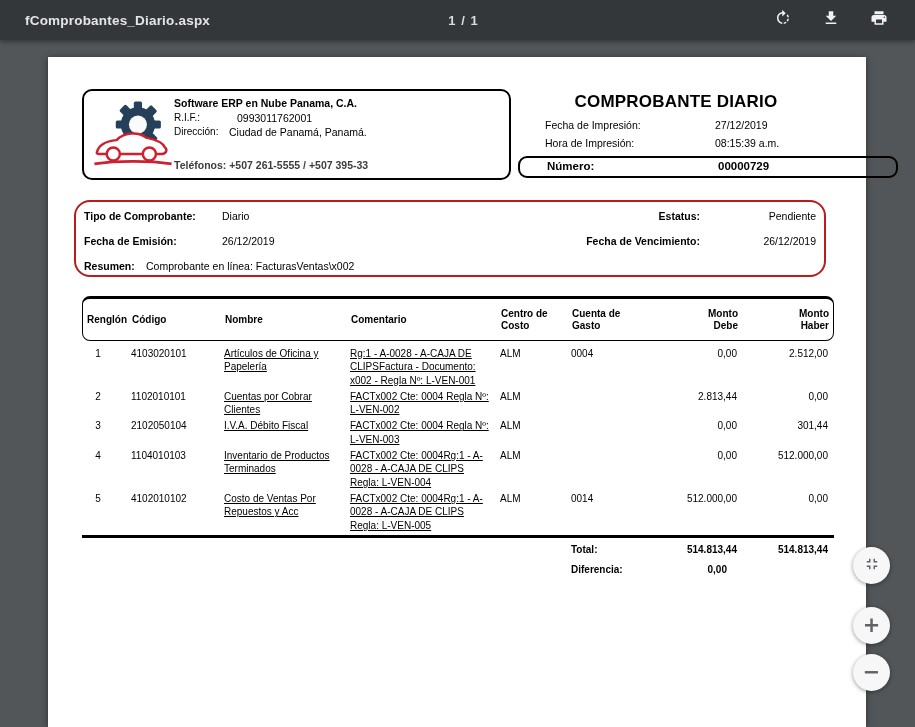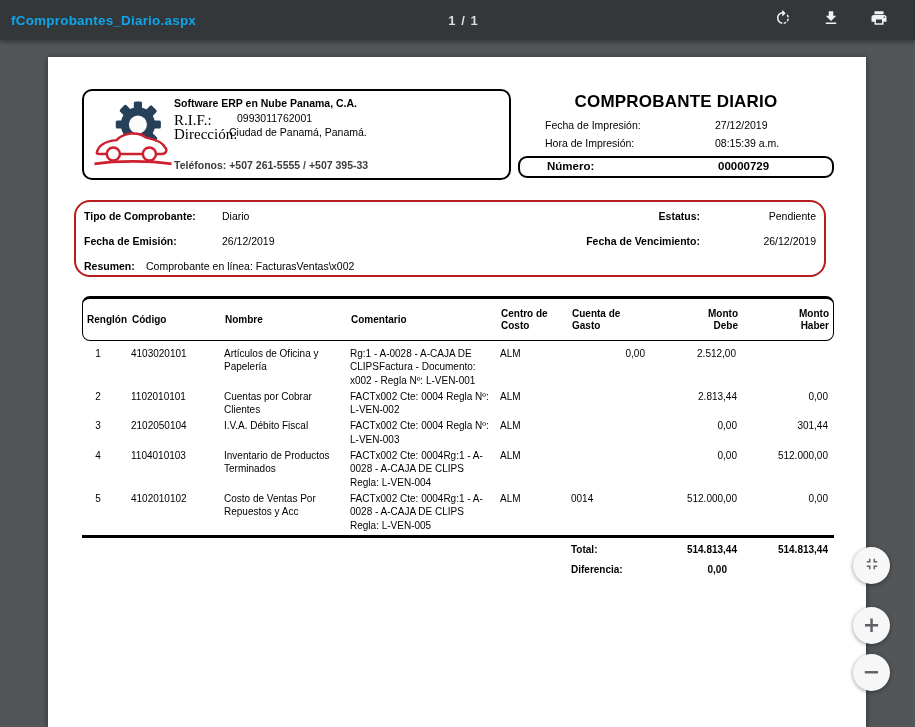--- a/index.html
+++ b/index.html
@@ -3,22 +3,22 @@
 <meta charset="utf-8">
 <style>
   * { margin:0; padding:0; box-sizing:border-box; }
   html,body { width:915px; height:727px; overflow:hidden; background:#525659;
               font-family:"Liberation Sans", sans-serif; }
 
   
   .toolbar { position:absolute; left:0; top:0; width:915px; height:40px;
              background:#33373a; display:flex; align-items:center;
              box-shadow:0 2px 4px rgba(0,0,0,.35); z-index:20; }
-  .toolbar-title { color:#0ea5e9; font-size:13.5px; font-weight:bold;
-                   padding-left:11px; letter-spacing:.2px; }
+  .toolbar-title { color:#e5e5e5; font-size:13.5px; font-weight:bold;
+                   padding-left:25px; letter-spacing:.2px; }
   .toolbar-center { position:absolute; left:12px; right:0; text-align:center;
                     color:#dadcde; font-size:13px; font-weight:bold; letter-spacing:1px; }
   .toolbar-actions { margin-left:auto; display:flex; align-items:center;
                      gap:28px; padding-right:26px; z-index:2; }
   .tb-btn { width:20px; height:20px; cursor:pointer; display:flex;
             align-items:center; justify-content:center; }
   .tb-btn svg { fill:#f1f1f1; width:18px; height:18px; }
 
   
   .viewport { position:absolute; left:0; top:40px; width:915px; height:687px; }
@@ -26,50 +26,50 @@
           background:#fff; box-shadow:0 1px 6px rgba(0,0,0,.45); color:#000; }
 
   .abs { position:absolute; }
   .bold { font-weight:bold; }
 
   
   .company-box { left:34px; top:32px; width:429px; height:91px;
                  border:2px solid #000; border-radius:10px; overflow:hidden; }
   .logo { position:absolute; left:8px; top:5px; width:82px; height:80px; }
   .company-line { position:absolute; font-size:10.5px; white-space:nowrap; }
-  .co-label { position:absolute; font-size:15px;font-family:Liberation Serif, serif; }
+  .co-label { position:absolute; font-size:10px; }
   .co-value { position:absolute; font-size:10.5px; white-space:nowrap; }
   .phones { position:absolute; left:90px; bottom:7px; font-size:10.5px;
             font-weight:bold; color:#3c3c3c; white-space:nowrap; }
 
   
   .doc-title { left:470px; top:35px; width:316px; text-align:center;
                font-size:17px; font-weight:bold; letter-spacing:.2px; }
   .meta-label { font-size:10.5px; }
-  .numero-box { left:470px; top:99px; width:316px; height:22px;
+  .numero-box { left:470px; top:99px; width:380px; height:22px;
                 border:2px solid #000; border-radius:9px; }
 
   
   .info-box { left:26px; top:143px; width:752px; height:77px;
               border:2px solid #b91c1c; border-radius:16px; font-size:10.5px; }
   .info-box .lbl { font-weight:bold; }
 
   
   .table { left:34px; top:239px; width:752px; }
   .tgrid { display:grid; grid-template-columns:46px 93px 126px 150px 71px 82px 92px 92px; }
   .thead { border:1.5px solid #000; border-top-width:3px; border-radius:8px;
            height:45px; align-items:center; font-weight:bold; font-size:10px; }
   .hcell { white-space:pre-line; line-height:11.5px; padding-left:3px; }
   .hcell.num { text-align:right; padding-right:5px; }
   .hcell.c-haber { padding-right:6px; }
   .tbody { margin-top:6px; }
   .trow { margin-bottom:3px; font-size:10px; line-height:13.3px; }
   .tcell { padding-left:3px; }
   .c-renglon { text-align:center; padding-left:0; padding-right:14px; }
-  .c-nombre, .c-comentario { padding-right:6px; }
+  .c-nombre, .c-comentario { padding-right:6px;text-decoration:underline; }
   .c-debe, .c-haber { text-align:right; padding-right:5px; padding-left:0; }
   .c-haber { padding-right:6px; }
   .total-sep { border-top:3.5px solid #000; margin-top:1px; }
   .total-row { padding-top:6px; font-size:10px; font-weight:bold; }
   .diff-row { padding-top:9px; font-size:10px; font-weight:bold; }
   .diff-row .c-debe { padding-right:15px; }
 
   
   .fab { position:absolute; width:37px; height:37px; border-radius:50%;
          background:#f7f7f7; box-shadow:0 1px 4px rgba(0,0,0,.4);
@@ -178,20 +178,21 @@
 Haber</div>
       </div>
 
       <div class="tbody">
           <div class="tgrid trow">
             <div class="tcell c-renglon">1</div>
             <div class="tcell c-codigo">4103020101</div>
             <div class="tcell c-nombre">Artículos de Oficina y Papelería</div>
             <div class="tcell c-comentario">Rg:1 - A-0028 - A-CAJA DE CLIPSFactura - Documento: x002 - Regla Nº: L-VEN-001</div>
             <div class="tcell c-centro">ALM</div>
+            <div class="tcell c-cuenta">0004</div>
             <div class="tcell c-debe">0,00</div>
             <div class="tcell c-haber">2.512,00</div>
           </div>
           <div class="tgrid trow">
             <div class="tcell c-renglon">2</div>
             <div class="tcell c-codigo">1102010101</div>
             <div class="tcell c-nombre">Cuentas por Cobrar Clientes</div>
             <div class="tcell c-comentario">FACTx002 Cte: 0004 Regla Nº: L-VEN-002</div>
             <div class="tcell c-centro">ALM</div>
             <div class="tcell c-cuenta"></div>

